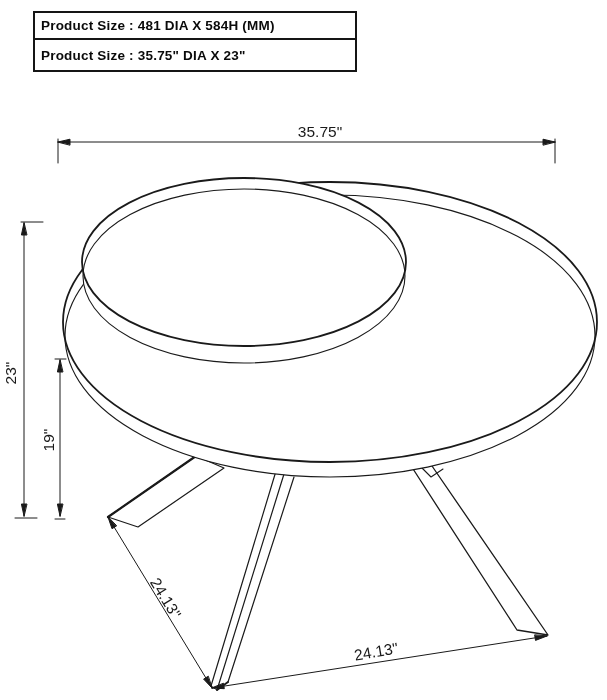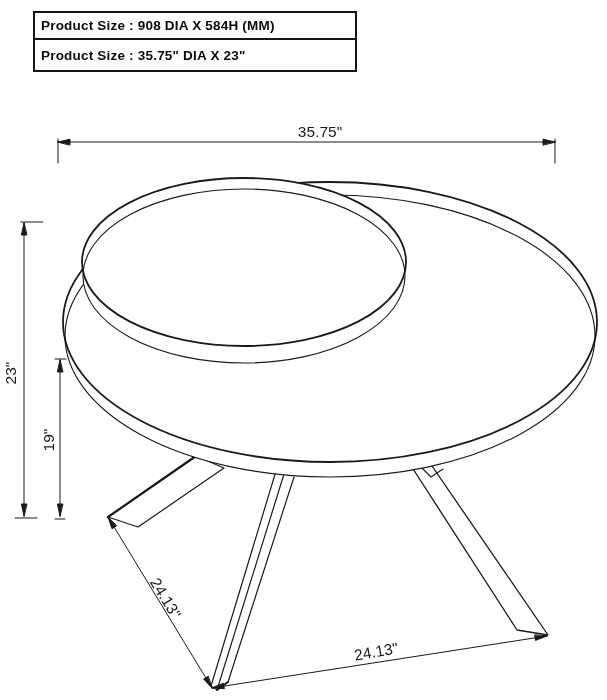--- a/index.html
+++ b/index.html
@@ -44,21 +44,21 @@
     font-size: 15.5px;
     fill: #1a1a1a;
   }
 </style>
 </head>
 <body>
 
 <div class="stage">
 
   <div class="product-box row1">
-    <span>Product Size : 908 DIA X 584H (MM)</span>
+    <span>Product Size : 481 DIA X 584H (MM)</span>
   </div>
   <div class="product-box row2">
     <span>Product Size : 35.75" DIA X 23"</span>
   </div>
 
   <svg class="drawing" width="607" height="700" viewBox="0 0 607 700" stroke-linecap="round" stroke-linejoin="round">
 
     <g stroke="#1a1a1a" fill="none">
 
       <path d="M196,456 L108,517 L138,527 L224,468 Z" fill="#ffffff" stroke-width="1.2"></path>

